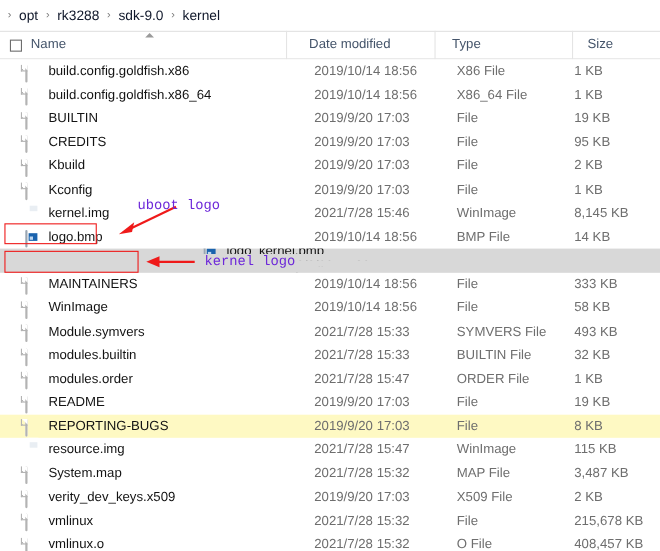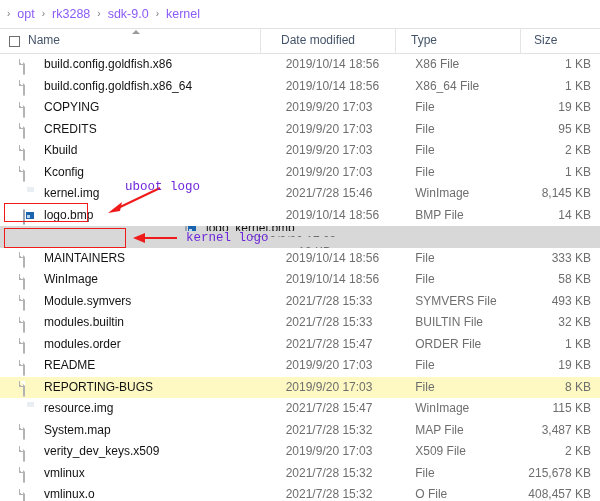--- a/index.html
+++ b/index.html
@@ -35,21 +35,21 @@
     box-sizing: border-box;
   }
   .crumb-chevron {
     color: #7a7a7a;
     font-size: 10px;
     padding: 0 5px;
     line-height: 1;
     user-select: none;
   }
   .crumb-text {
-    color: #8b5cf6;
+    color: #0f172a;
     font-size: 12.5px;
     white-space: nowrap;
     padding: 1px 2px;
   }
 
   
   #column-header {
     height: 26px;
     display: flex;
     align-items: center;
@@ -133,21 +133,21 @@
     color: #6e6e6e;
   }
   .cell-type {
     width: 125px;
     padding-left: 15px;
     color: #6e6e6e;
   }
   .cell-size {
     width: 80px;
     padding-right: 9px;
-    text-align: right;
+    text-align: left;
     color: #6e6e6e;
   }
   .name-label { padding-left: 7px; }
 
   
   .icon {
     width: 14px;
     height: 16px;
     flex: 0 0 14px;
     position: relative;
@@ -288,21 +288,21 @@
           <span class="icon"><span class="icon-file"></span></span>
           <span class="name-label">build.config.goldfish.x86_64</span>
         </div>
         <div class="cell cell-date">2019/10/14 18:56</div>
         <div class="cell cell-type">X86_64 File</div>
         <div class="cell cell-size">1 KB</div>
       </div>
       <div class="file-row">
         <div class="cell cell-name">
           <span class="icon"><span class="icon-file"></span></span>
-          <span class="name-label">COPYING</span>
+          <span class="name-label">BUILTIN</span>
         </div>
         <div class="cell cell-date">2019/9/20 17:03</div>
         <div class="cell cell-type">File</div>
         <div class="cell cell-size">19 KB</div>
       </div>
       <div class="file-row">
         <div class="cell cell-name">
           <span class="icon"><span class="icon-file"></span></span>
           <span class="name-label">CREDITS</span>
         </div>

